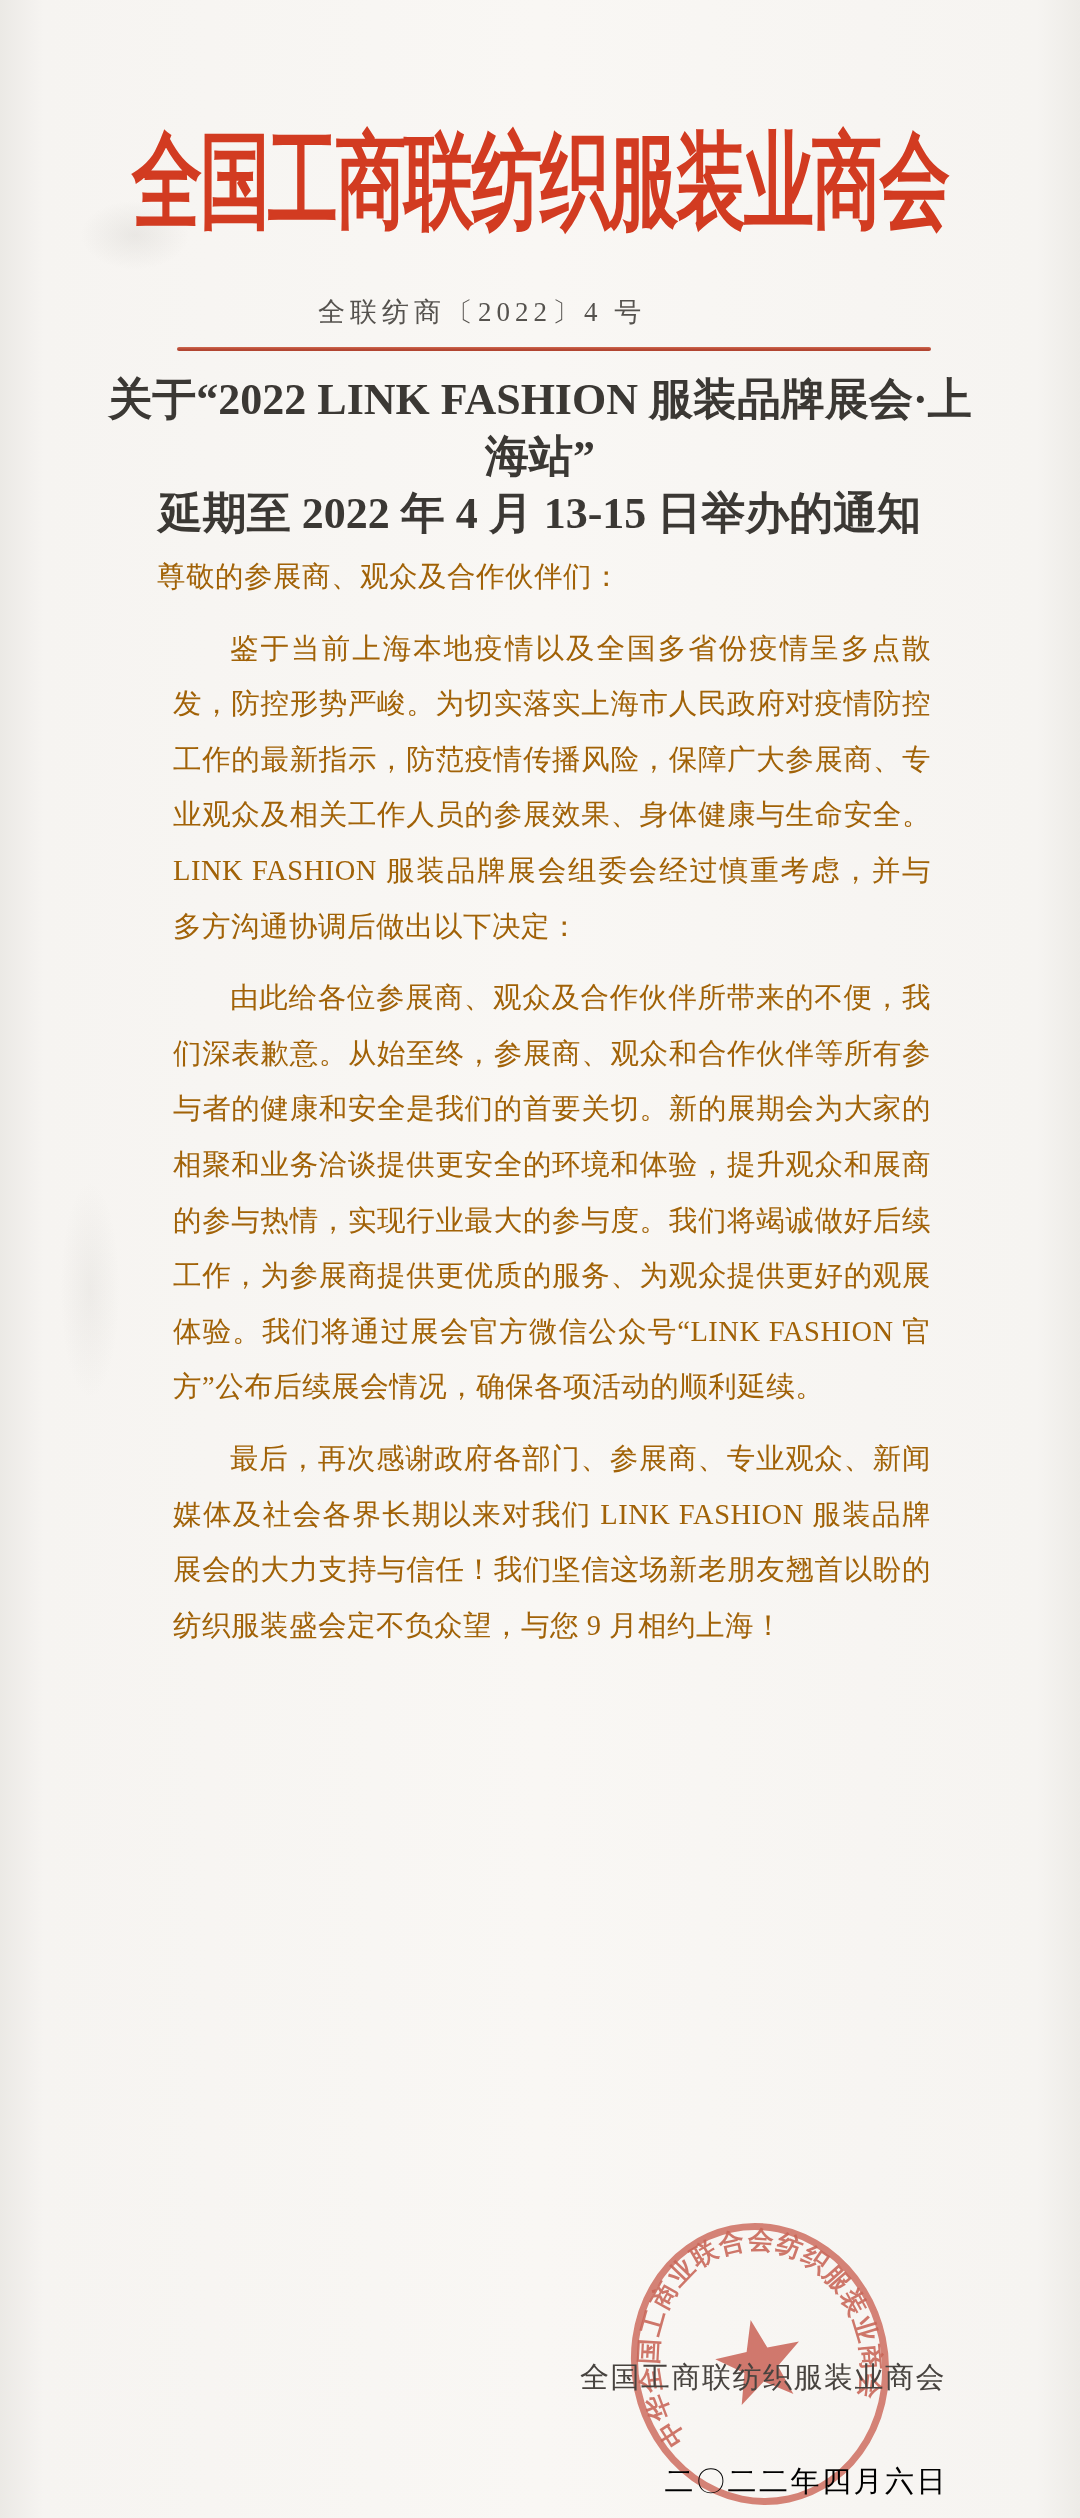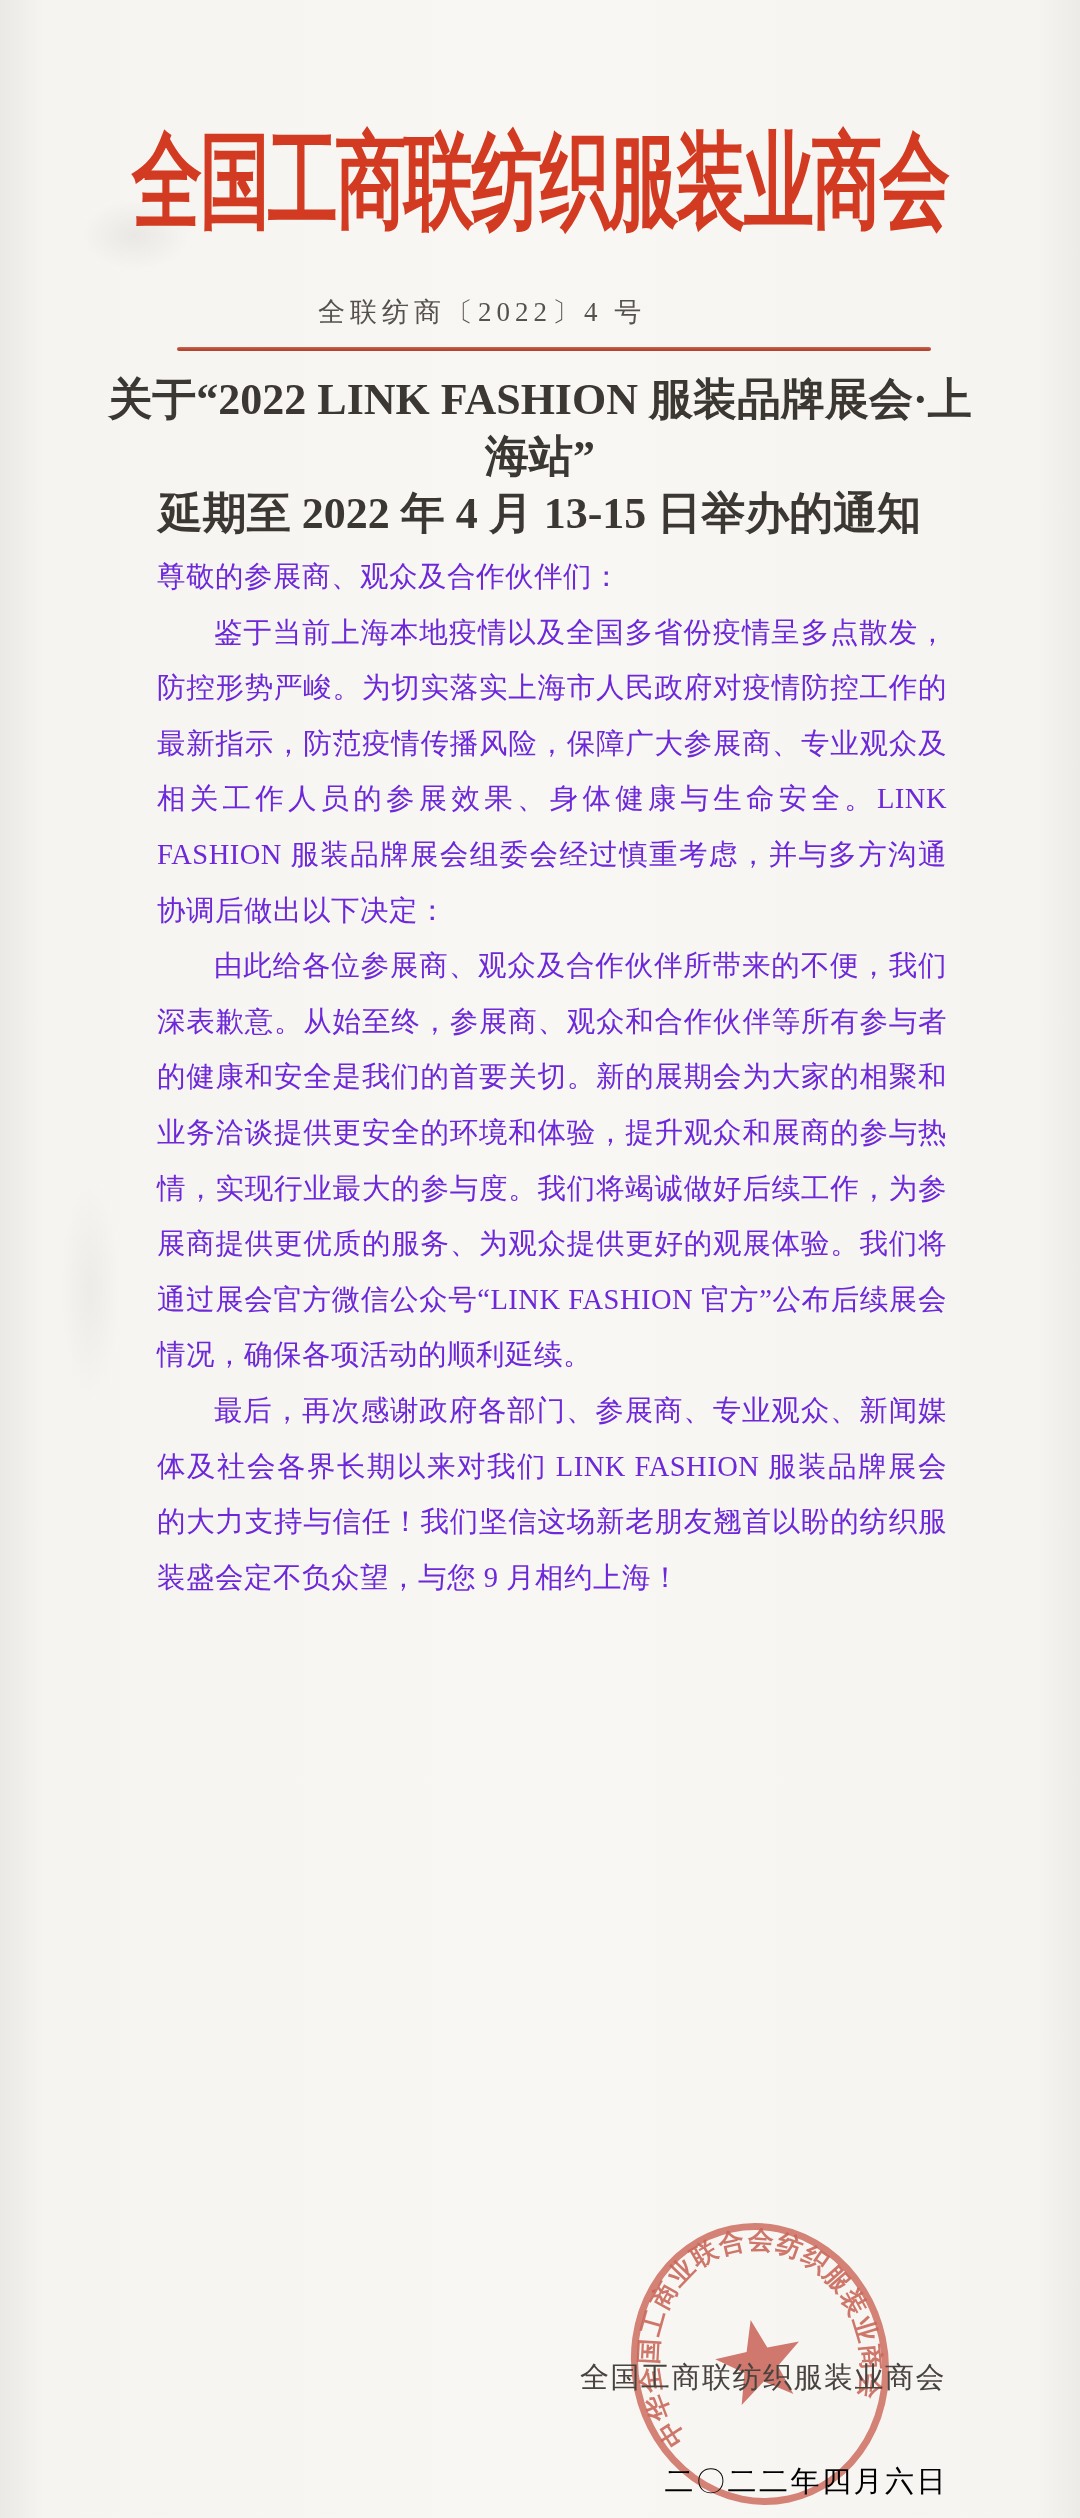--- a/index.html
+++ b/index.html
@@ -52,26 +52,26 @@
     position: absolute; top: 371px; left: 90px; width: 900px;
     text-align: center;
     font-size: 44px; font-weight: 700;
     line-height: 57px;
     color: #3b3834;
   }
 
   .body-block {
     position: absolute; top: 549px; left: 157px; width: 790px;
     font-size: 28.5px; line-height: 55.6px;
-    color: #6d28d9;
+    color: #a16207;
     text-align: justify;
     letter-spacing: 0.5px;
   }
   .salutation { margin: 0; }
-  .para { margin: 0; text-indent: 2em; }
+  .para { margin: 16px; text-indent: 2em; }
 
   .seal-wrap {
     position: absolute; left: 618px; top: 2212px;
     width: 284px; height: 304px;
     transform: rotate(-12deg);
     z-index: 1;
     opacity: 0.93;
   }
   .seal-wrap svg { width: 100%; height: 100%; }
 

